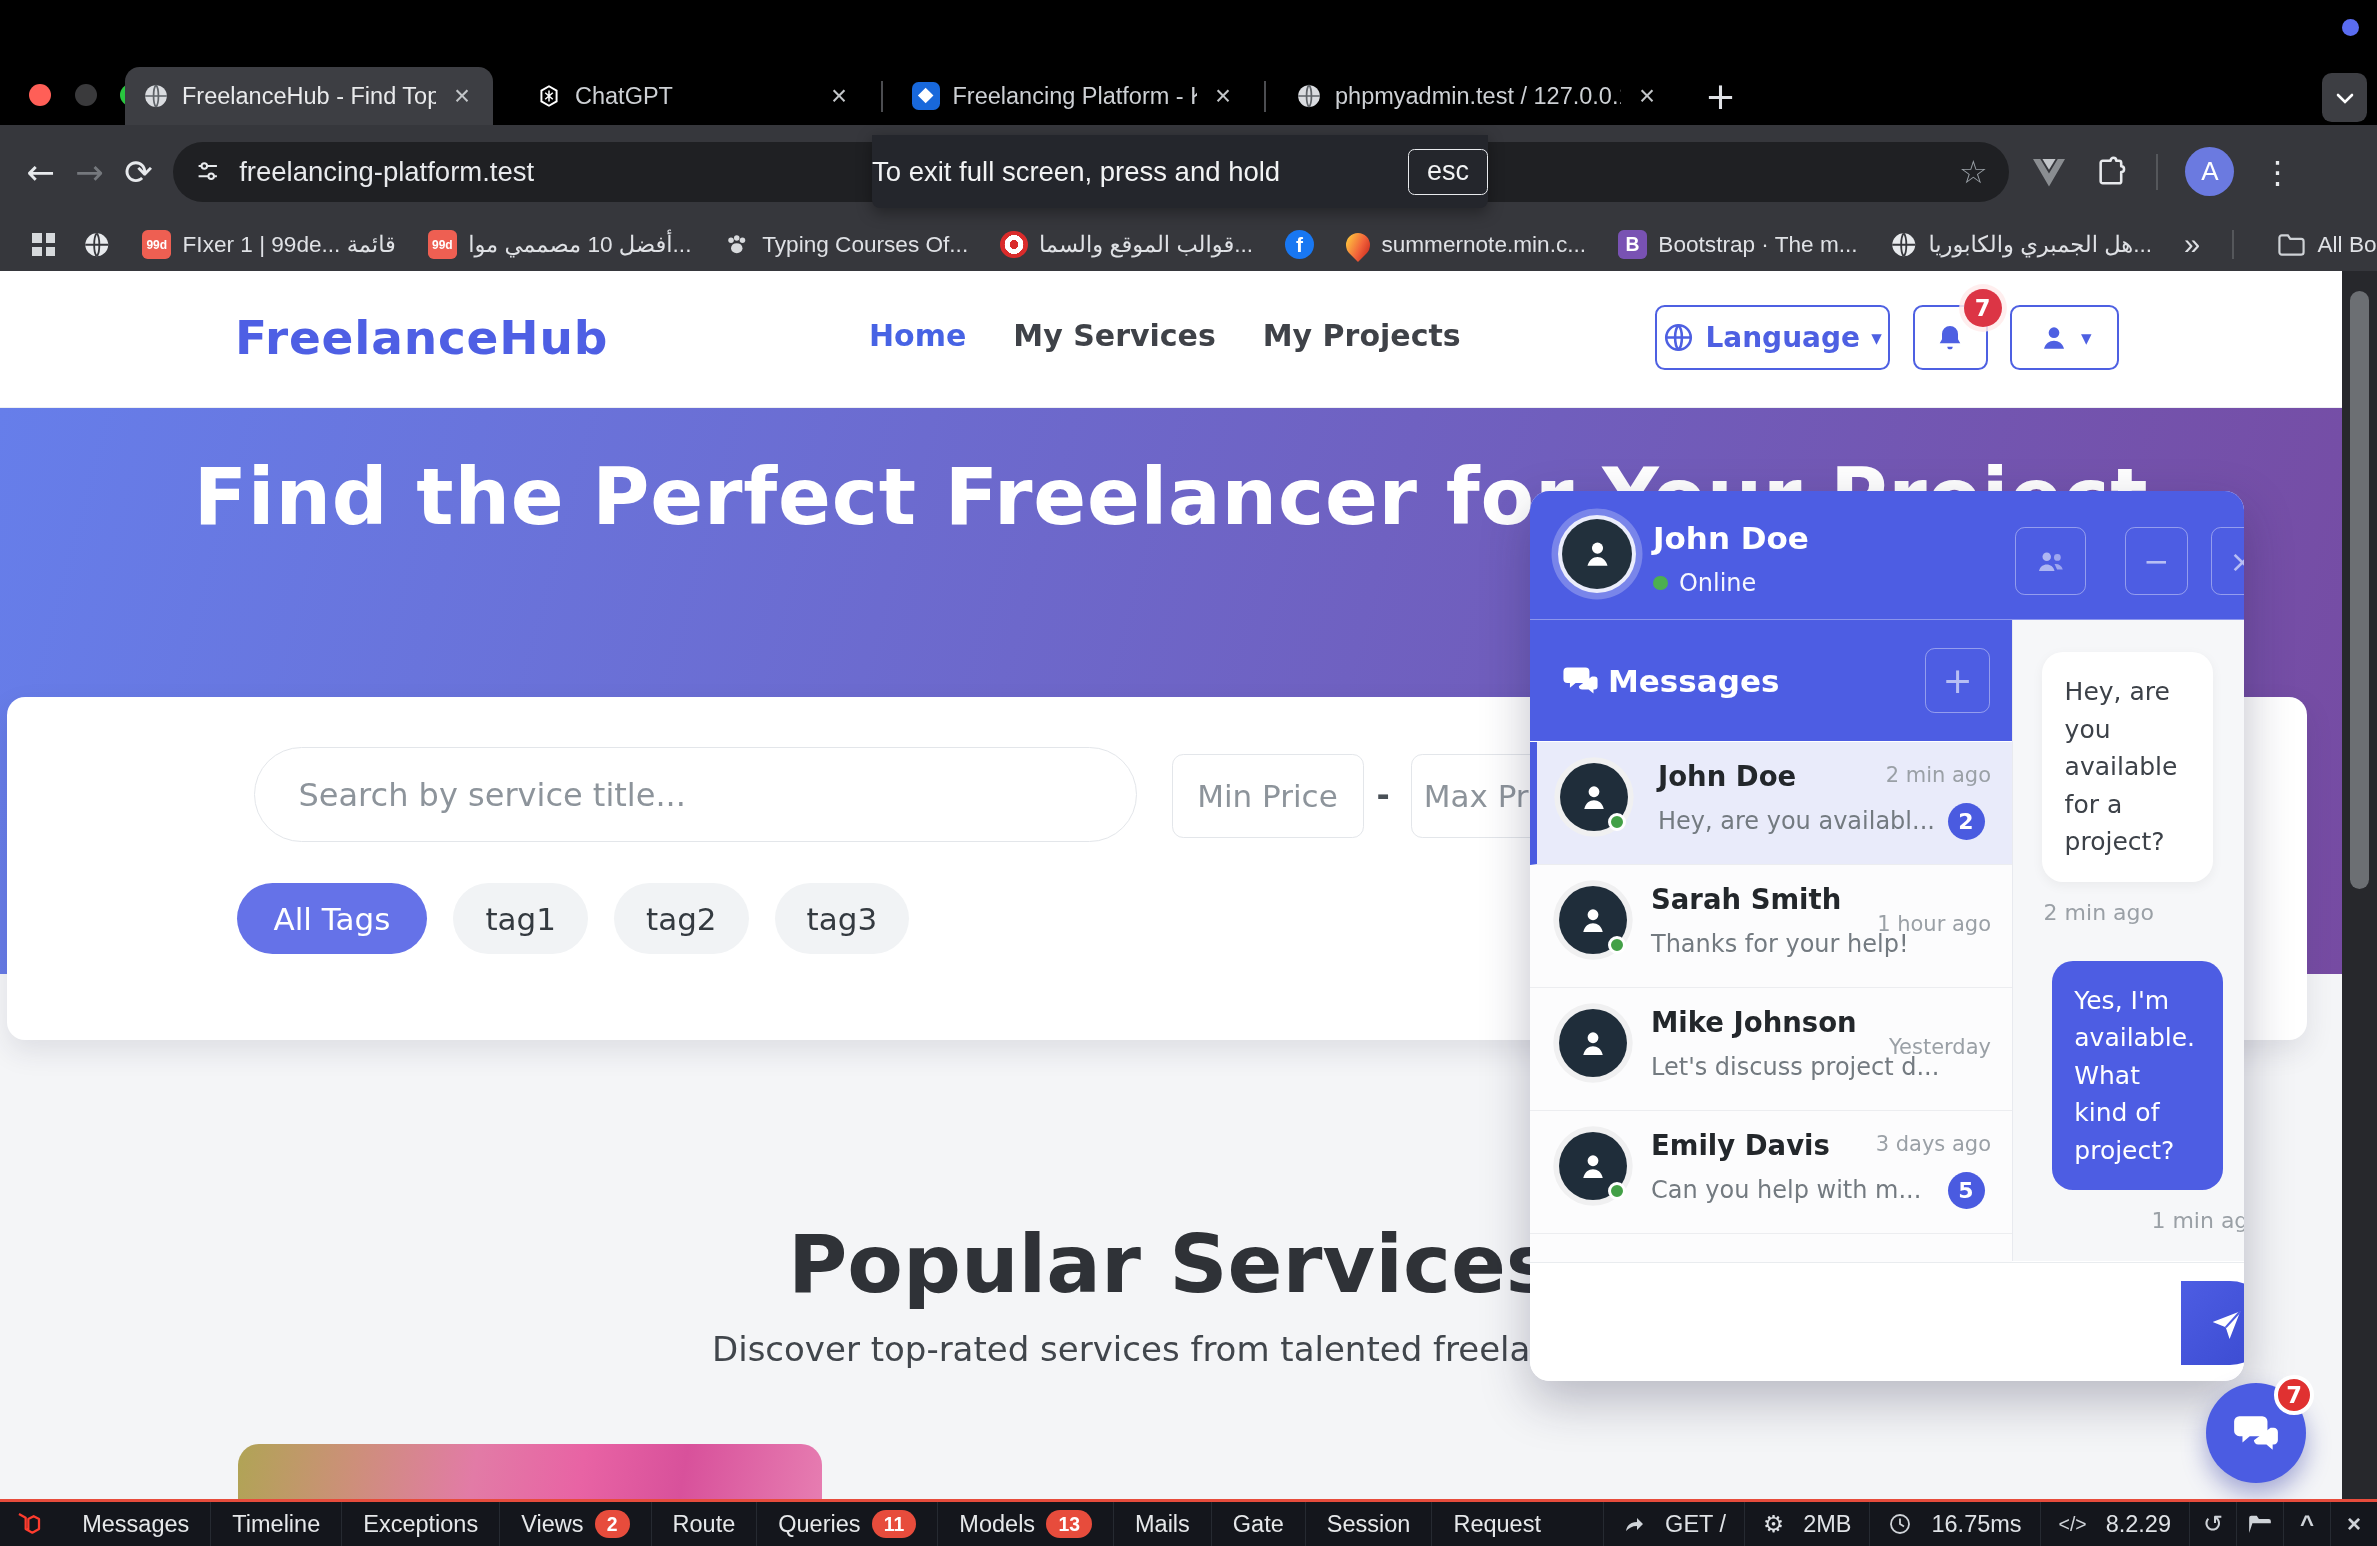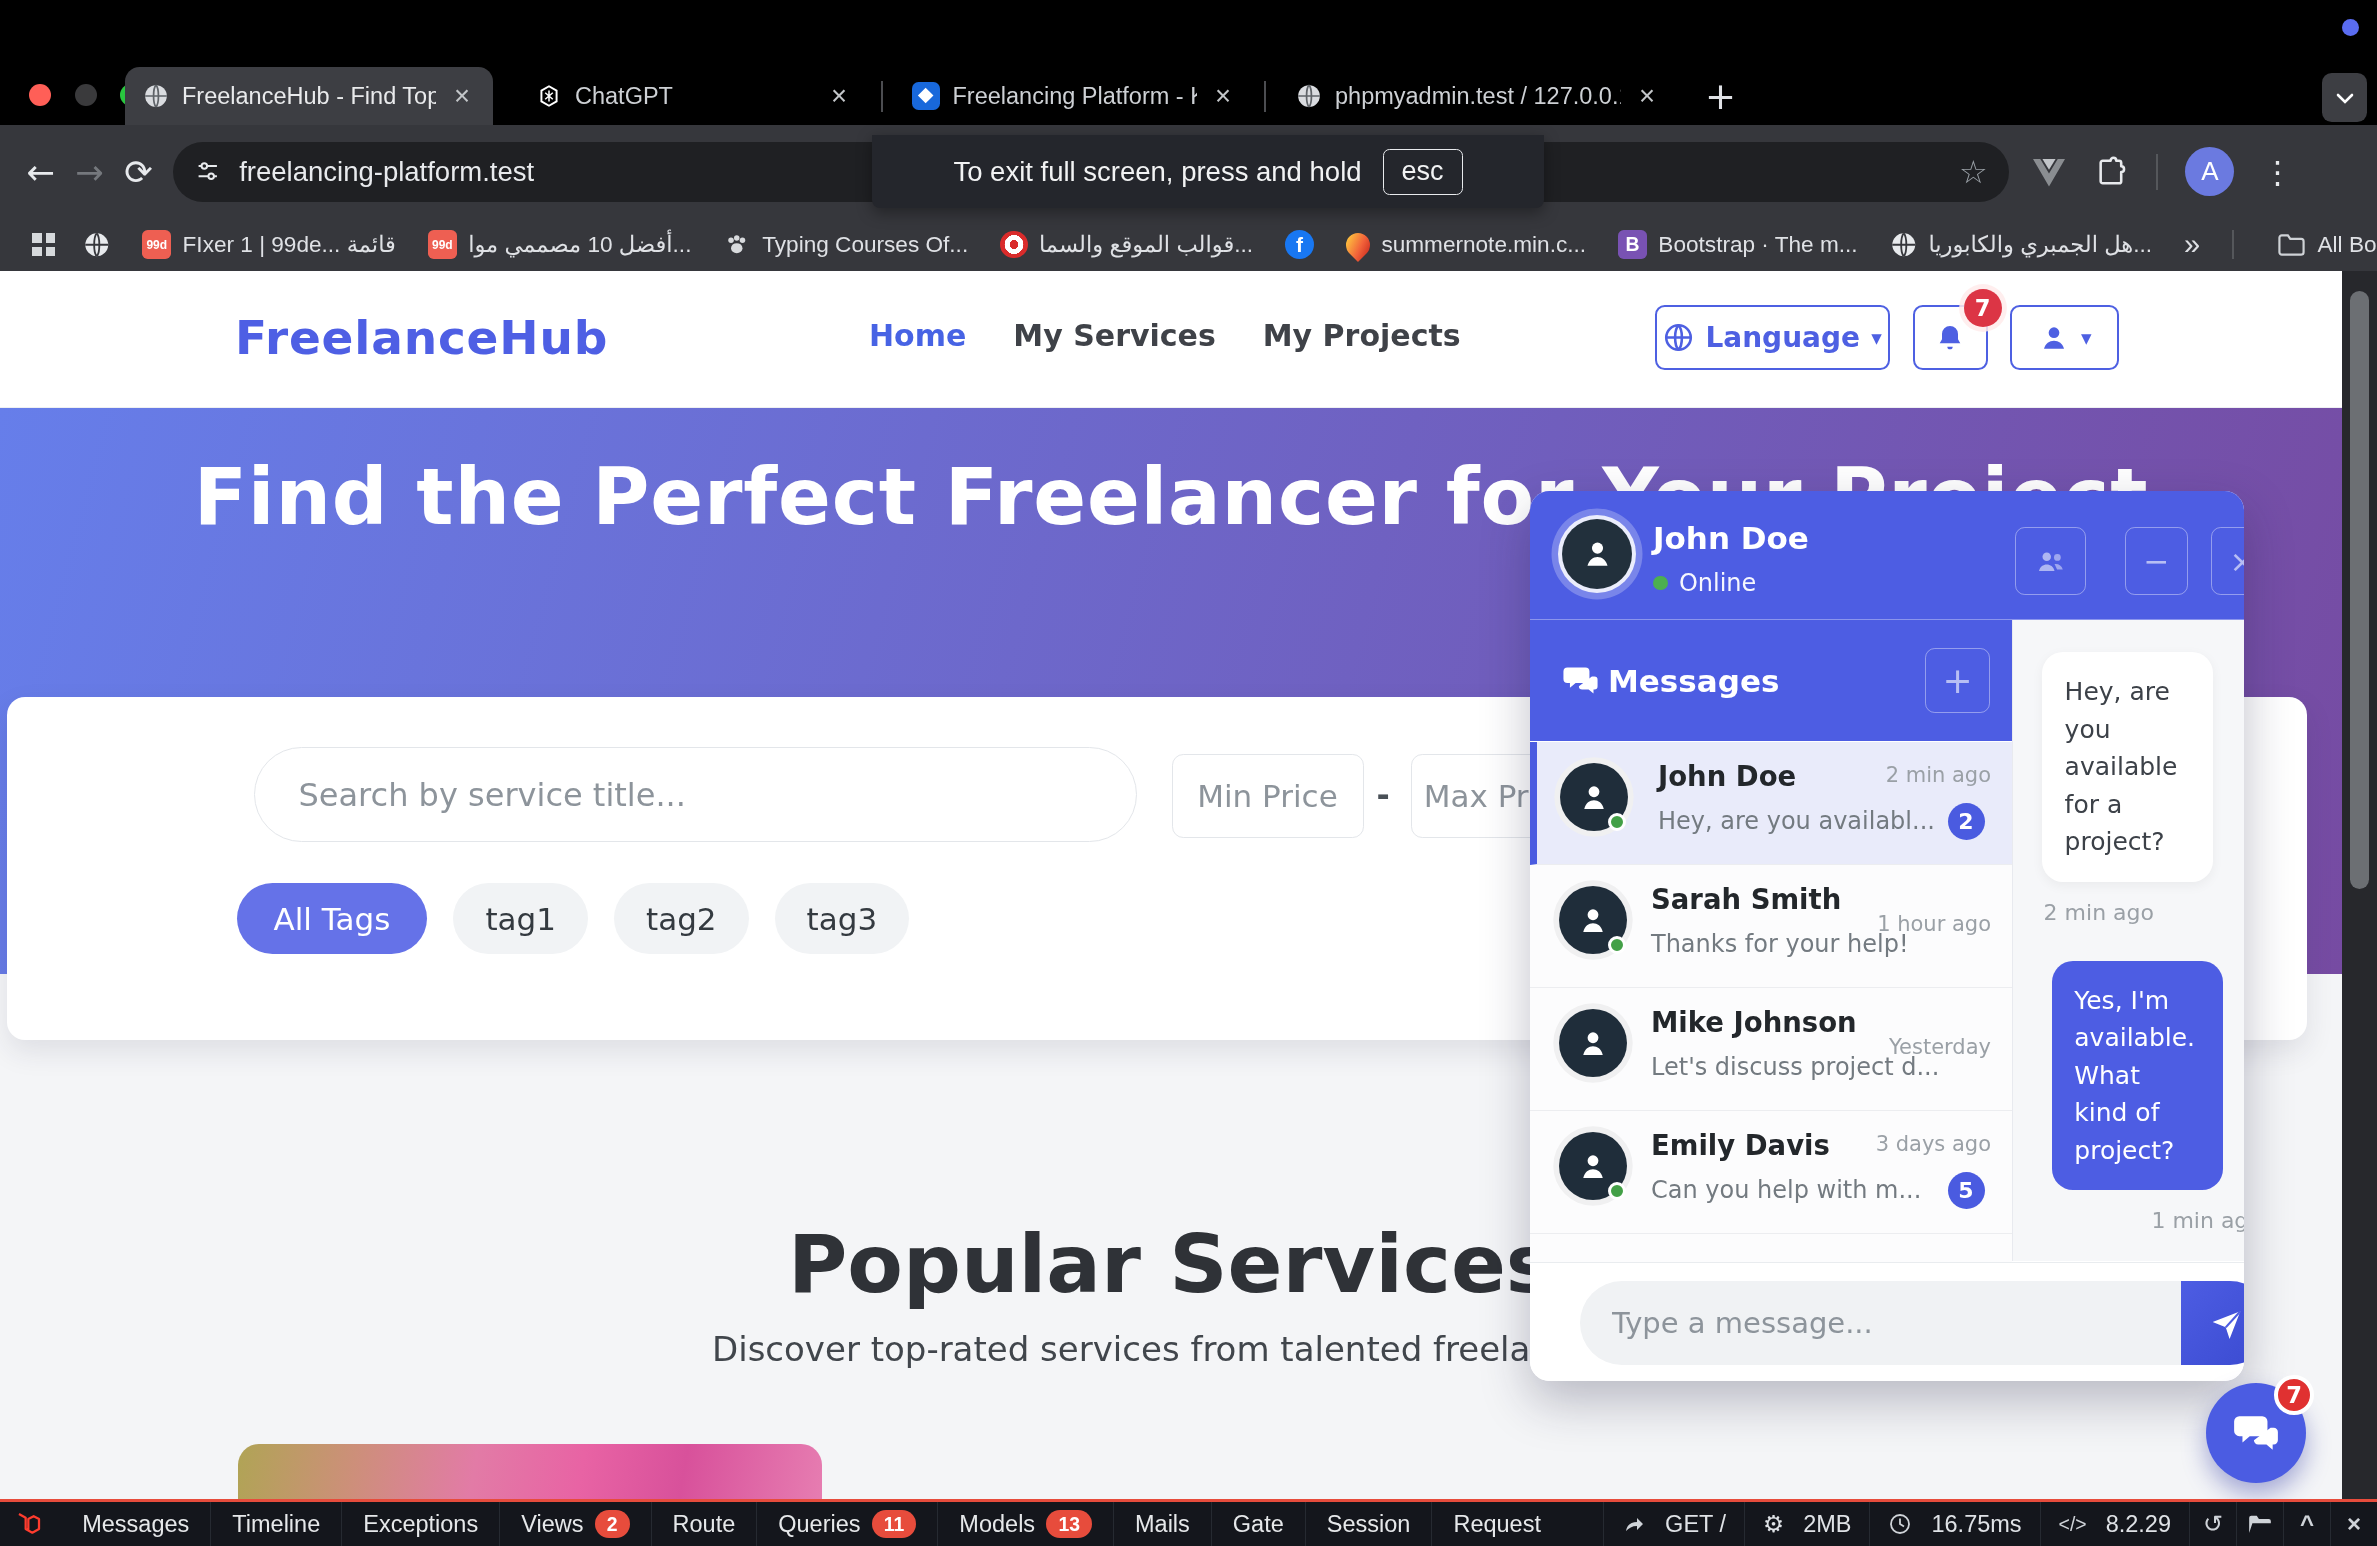--- a/index.html
+++ b/index.html
@@ -21,21 +21,21 @@
   .profile-dot { position:absolute; left:2342px; top:18.6px; width:17px; height:17px; border-radius:50%; background:#5a6cf0; }
   .fs-chevron { position:absolute; left:2322px; top:73px; width:45px; height:49px; background:#3d3e43; border-radius:9.7px; display:flex; align-items:center; justify-content:center; }
   .fs-chevron svg { width:24px; height:24px; }
 
   .toolbar { position:absolute; left:0; top:125px; width:2377px; height:93px; background:#36373c; z-index:89; display:flex; align-items:center; }
   .navbtn { width:49px; text-align:center; font-size:34px; color:#e8eaed; font-family:"DejaVu Sans",sans-serif; }
   .navbtn.dim { color:#75787d; }
   .addr { margin-left:9.7px; width:1836px; height:60px; background:#1f2023; border-radius:31px; display:flex; align-items:center; padding:0 21px; gap:18px; }
   .addr .url { color:#e8eaed; font-size:27.5px; font-family:"Liberation Sans",sans-serif; }
   .tool-icons { display:flex; align-items:center; gap:27.5px; margin-left:22.6px; }
-  .esc-toast { position:absolute; left:872px; top:135px; width:672px; height:73px; background:#24262c; border-radius:0 0 8px 8px; display:flex; align-items:center; justify-content:center; gap:21px; z-index:95; box-shadow:0 4.9px 14.6px rgba(0,0,0,.35); }
+  .esc-toast { position:absolute; left:872px; top:135px; width:616px; height:73px; background:#24262c; border-radius:0 0 8px 8px; display:flex; align-items:center; justify-content:space-between; gap:21px; z-index:95; box-shadow:0 4.9px 14.6px rgba(0,0,0,.35); }
   .esc-toast .txt { color:#f2f3f4; font-size:27.5px; font-family:"Liberation Sans",sans-serif; }
   .esc-key { border:1.6px solid #e8eaed; border-radius:6.5px; padding:6.5px 18px; color:#f2f3f4; font-size:27px; font-family:"Liberation Sans",sans-serif; }
 
   .bookmarks { position:absolute; left:0; top:218px; width:2377px; height:53px; background:#36373c; z-index:88; display:flex; align-items:center; padding:0 32px; color:#dfe1e5; font-size:22.6px; font-family:"Liberation Sans",sans-serif; }
   .bm { display:flex; align-items:center; gap:11.3px; margin-right:32px; white-space:nowrap; }
   .bm-sep { width:1.6px; height:29px; background:#55575b; margin:0 19.4px 0 8px; }
   .bm-right { margin-left:auto; display:flex; align-items:center; gap:24px; }
   .grid-icon { display:grid; grid-template-columns:9.7px 9.7px; grid-gap:4px; }
   .grid-icon i { width:9.7px; height:9.7px; background:#d6d9dc; display:block; }
   .sq-ico { width:29px; height:29px; border-radius:5.7px; display:flex; align-items:center; justify-content:center; color:#fff; font-weight:bold; }
@@ -430,21 +430,20 @@
 
     <div class="conv-pane">
       <div class="bubble in">Hey, are you available for a project?</div>
       <div class="b-time">2 min ago</div>
       <div class="bubble out">Yes, I'm available. What kind of project?</div>
       <div class="b-time right">1 min ago</div>
       <span class="pane-scroll"></span>
     </div>
 
     <div class="chat-footer">
-      <input class="msg-input" placeholder="Type a message..." style="">
       <div class="send-btn">
         <svg width="37" height="37" viewBox="0 0 24 24">
             <path d="M3 11l18-7-7 18-2.5-7.5z" fill="#fff"></path>
             <path d="M11.5 14.5L21 4" stroke="#4d5de3" stroke-width="1.4"></path>
           </svg>
       </div>
     </div>
   </div>
 
   <div class="fab">

